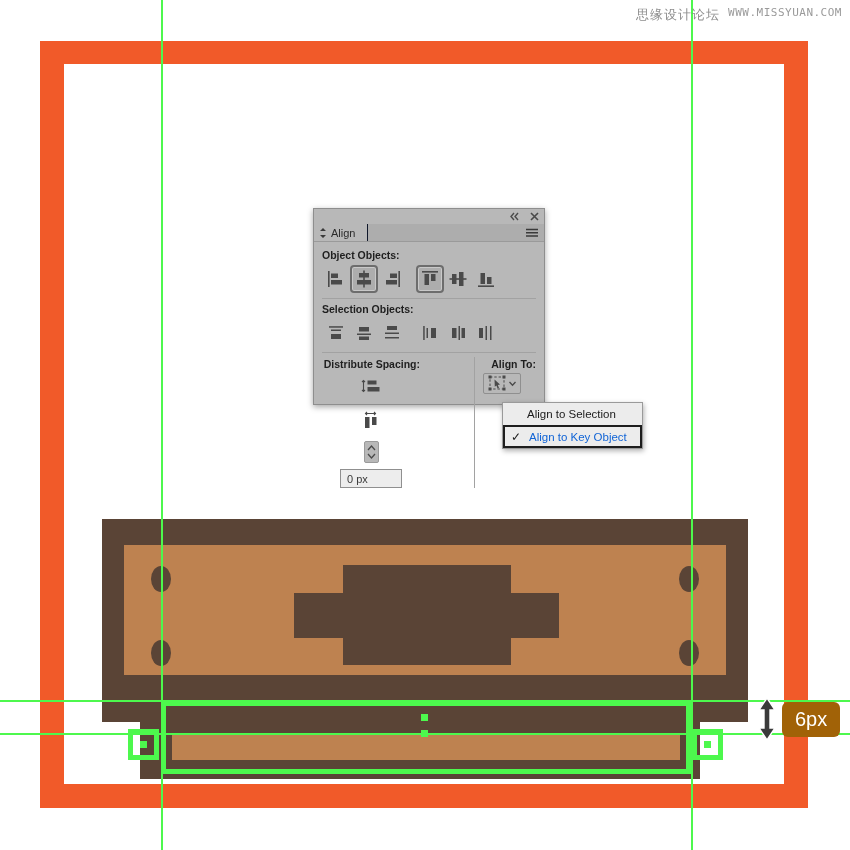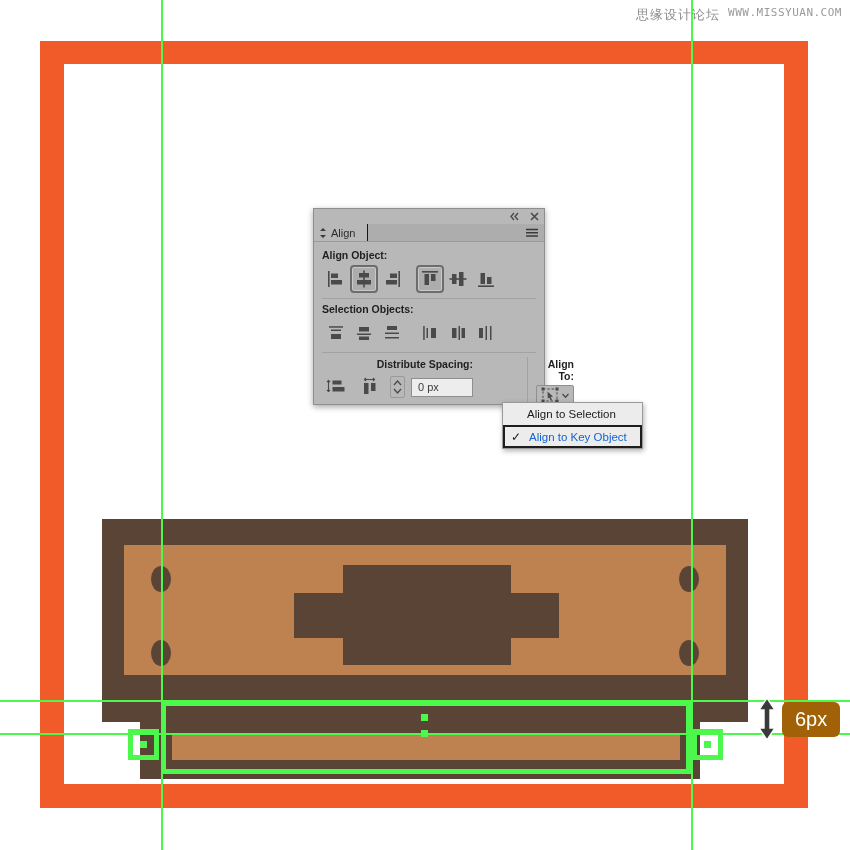--- a/index.html
+++ b/index.html
@@ -241,21 +241,21 @@
     margin: 4px 0 4px 0;
   }
   #spacing-section { display: flex; text-align: right; }
   #spacing-left { flex: 1; padding-right: 6px; }
   #spacing-right {
     width: 62px;
     border-left: 1px solid #a2a2a2;
     padding-left: 8px;
     margin-left: 48px;
   }
-  #spacing-controls { display: flex; align-items: center; gap: 6px; }
+  #spacing-controls { display: flex; align-items: center; gap: 6px; flex-direction: column; }
   #stepper {
     width: 15px; height: 22px;
     display: flex; flex-direction: column;
     align-items: center; justify-content: center;
     border: 1px solid #9a9a9a;
     background: #B8B8B8;
     border-radius: 2px;
   }
   #spacing-input {
     width: 62px; height: 19px;
@@ -367,21 +367,21 @@
       </div>
       <div id="panel-menu-btn">
         <svg width="12" height="10" viewBox="0 0 12 10">
           <path d="M0 1.5 H12 M0 4.7 H12 M0 7.9 H12" stroke="#3a3a3a" stroke-width="1.5"></path>
         </svg>
       </div>
     </div>
 
     <div id="panel-body">
 
-      <div class="section-label">Align Object:</div>
+      <div class="section-label">Object Objects:</div>
       <div class="icon-row">
         <div class="icon-btn">
           <svg width="20" height="20" viewBox="0 0 20 20">
             <rect x="2" y="2" width="1.6" height="16" fill="#4a4a4a"></rect>
             <rect x="5" y="4.5" width="7" height="4.5" fill="#4a4a4a"></rect>
             <rect x="5" y="11" width="11" height="4.5" fill="#4a4a4a"></rect>
           </svg>
         </div>
         <div class="icon-btn pressed">
           <svg width="20" height="20" viewBox="0 0 20 20">

